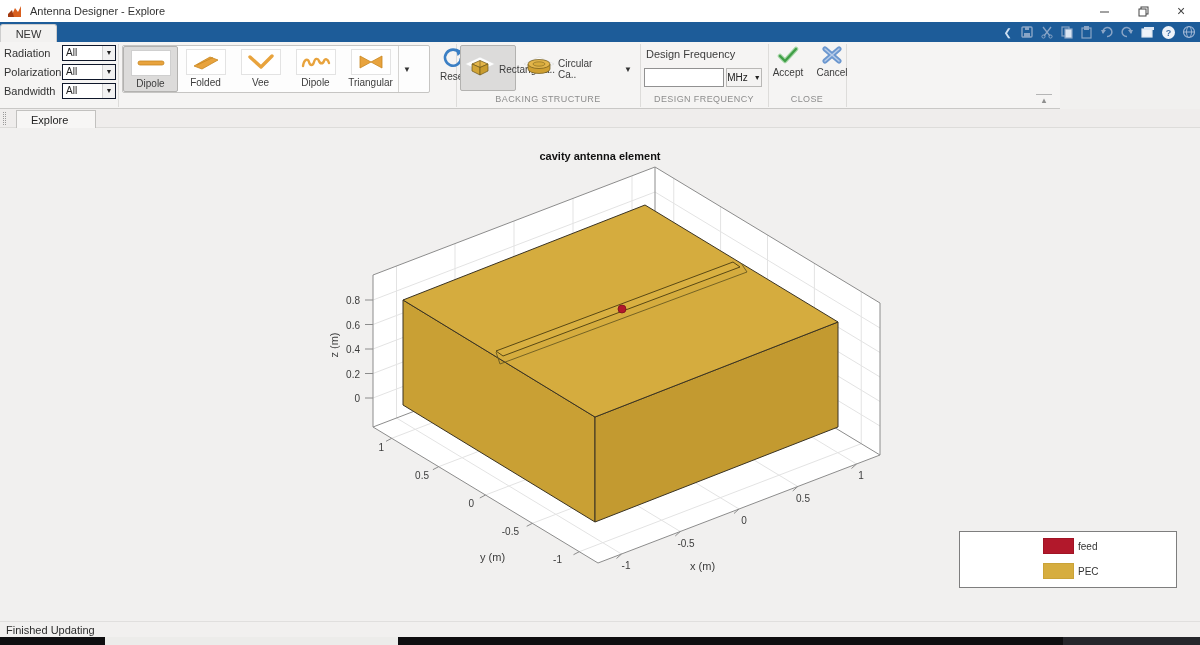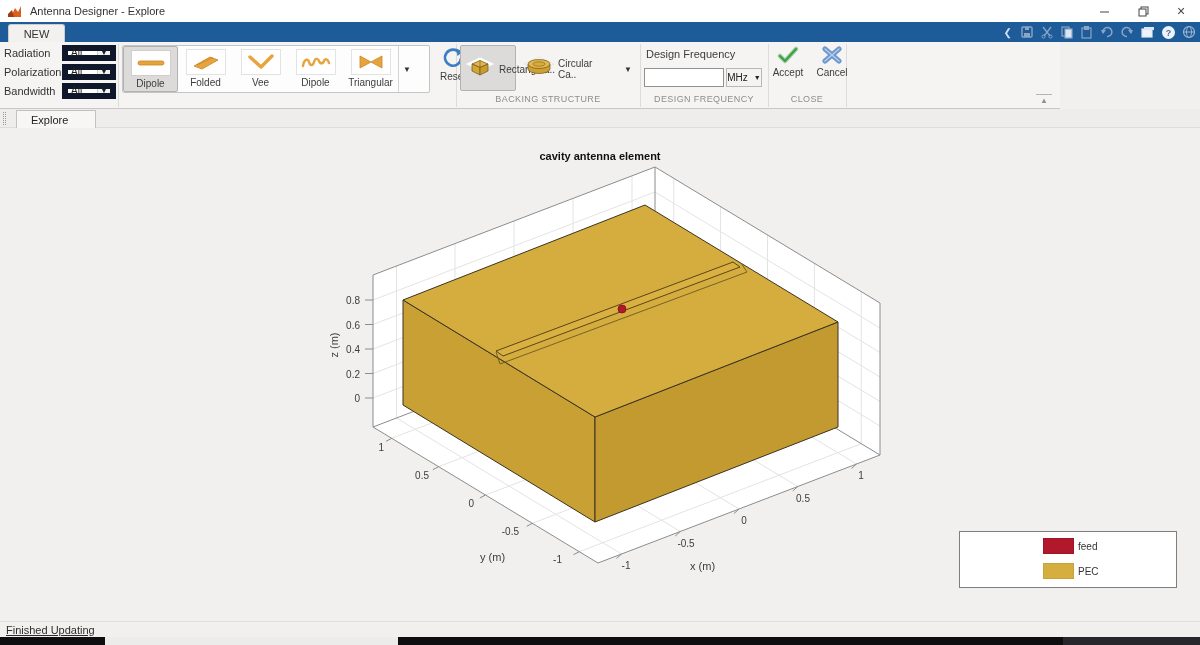--- a/index.html
+++ b/index.html
@@ -8,33 +8,33 @@
 
   
   .titlebar { position:absolute; left:0; top:0; width:1200px; height:22px; background:#ffffff; display:flex; align-items:center; }
   .app-icon { width:15px; height:13px; margin:0 7px 0 8px; }
   .title-text { font-size:11px; color:#333; }
   .win-controls { position:absolute; right:0; top:0; height:22px; display:flex; }
   .win-btn { width:38px; height:22px; display:flex; align-items:center; justify-content:center; color:#444; }
 
   
   .tabstrip { position:absolute; left:0; top:22px; width:1200px; height:20px; background:#1d5c99; }
-  .tab-new { position:absolute; left:8px; top:2px; width:57px; height:18px; background:#f2f1f0; border:1px solid #cdcdcd; border-bottom:none; border-radius:3px 3px 0 0; display:flex; align-items:center; justify-content:center; font-size:11px; color:#333; }
+  .tab-new { position:absolute; left:0; top:2px; width:57px; height:18px; background:#f2f1f0; border:1px solid #cdcdcd; border-bottom:none; border-radius:3px 3px 0 0; display:flex; align-items:center; justify-content:center; font-size:11px; color:#333; }
   .qat { position:absolute; right:4px; top:1px; height:18px; display:flex; align-items:center; gap:6px; }
   .qat-chev { color:#cfe0f2; font-size:10px; margin-right:2px; }
   .qat svg { display:block; }
 
   
   .ribbon { position:absolute; left:0; top:42px; width:1060px; height:67px; background:#f5f4f3; border-bottom:1px solid #c9c8c6; }
   .rib-sep { position:absolute; top:2px; width:1px; height:63px; background:#dddcda; }
   .rib-label { position:absolute; top:52px; height:13px; font-size:9px; color:#8d8d8d; text-align:center; letter-spacing:0.4px; }
   .filters { position:absolute; left:4px; top:2px; }
   .filter-row { display:flex; align-items:center; height:17px; margin-bottom:2px; }
   .filter-row .flabel { width:58px; font-size:11px; color:#333; }
-  .select { width:54px; height:16px; background:#fff; border:6px solid #0f172a; display:flex; align-items:center; position:relative; padding-left:3px; font-size:10px; }
+  .select { width:54px; height:16px; background:#fff; border:1px solid #0f172a; display:flex; align-items:center; position:relative; padding-left:3px; font-size:10px; }
   .select .arr { position:absolute; right:0; top:0; width:13px; height:100%; background:#f2f2f2; border-left:1px solid #d0d0d0; display:flex; align-items:center; justify-content:center; font-size:7px; color:#222; }
 
   .gallery-box { position:absolute; left:122px; top:3px; width:308px; height:48px; background:#fdfdfd; border:1px solid #c6c5c3; border-radius:2px; display:flex; }
   .gal-item { width:55px; height:46px; display:flex; flex-direction:column; align-items:center; padding-top:3px; border-radius:2px; }
   .gal-item.selected { background:#dcdbda; border:1px solid #b3b2b0; }
   .gal-icon { width:40px; height:26px; background:#fff; border:1px solid #e3e3e3; display:flex; align-items:center; justify-content:center; }
   .gal-item.selected .gal-icon { border-color:#cfcfcf; }
   .gal-label { font-size:10px; color:#3c3c3c; margin-top:2px; }
   .gal-overflow { width:17px; height:46px; border-left:1px solid #d5d4d2; display:flex; align-items:center; justify-content:center; font-size:8px; color:#333; }
   .reset-btn { position:absolute; left:432px; top:5px; width:42px; height:44px; display:flex; flex-direction:column; align-items:center; }
@@ -76,21 +76,21 @@
   
   .legend { position:absolute; left:959px; top:531px; width:218px; height:57px; background:#fff; border:1px solid #7e7e7e; }
   .legend-row { display:flex; align-items:center; height:22px; margin-top:3px; }
   .legend-swatch { width:31px; height:16px; margin-left:83px; }
   .sw-pec { background:#d6ad3f; border:1px solid #caa338; }
   .sw-feed { background:#b2182b; border:1px solid #a01425; }
   .legend-label { font-size:10px; color:#333; margin-left:4px; }
 
   
   .statusbar { position:absolute; left:0; top:621px; width:1200px; height:16px; background:#f1f0ef; border-top:1px solid #e0dfde; display:flex; align-items:center; }
-  .status-text { margin-left:6px; font-size:11px; color:#2c2c2c;text-decoration:underline; }
+  .status-text { margin-left:6px; font-size:11px; color:#2c2c2c; }
   .bottomstrip { position:absolute; left:0; top:637px; width:1200px; height:8px; background:#0e0e10; }
   .bs-light { position:absolute; left:105px; top:0; width:293px; height:8px; background:#ececea; }
   .bs-mid { position:absolute; left:1063px; top:0; width:137px; height:8px; background:#26262b; }
 </style>
 </head>
 <body>
 
 <div class="titlebar">
   <svg class="app-icon" viewBox="0 0 15 13">
     <polygon points="3,12 7,3 10,7 13,1 13,12" fill="#d95f1e"></polygon>

